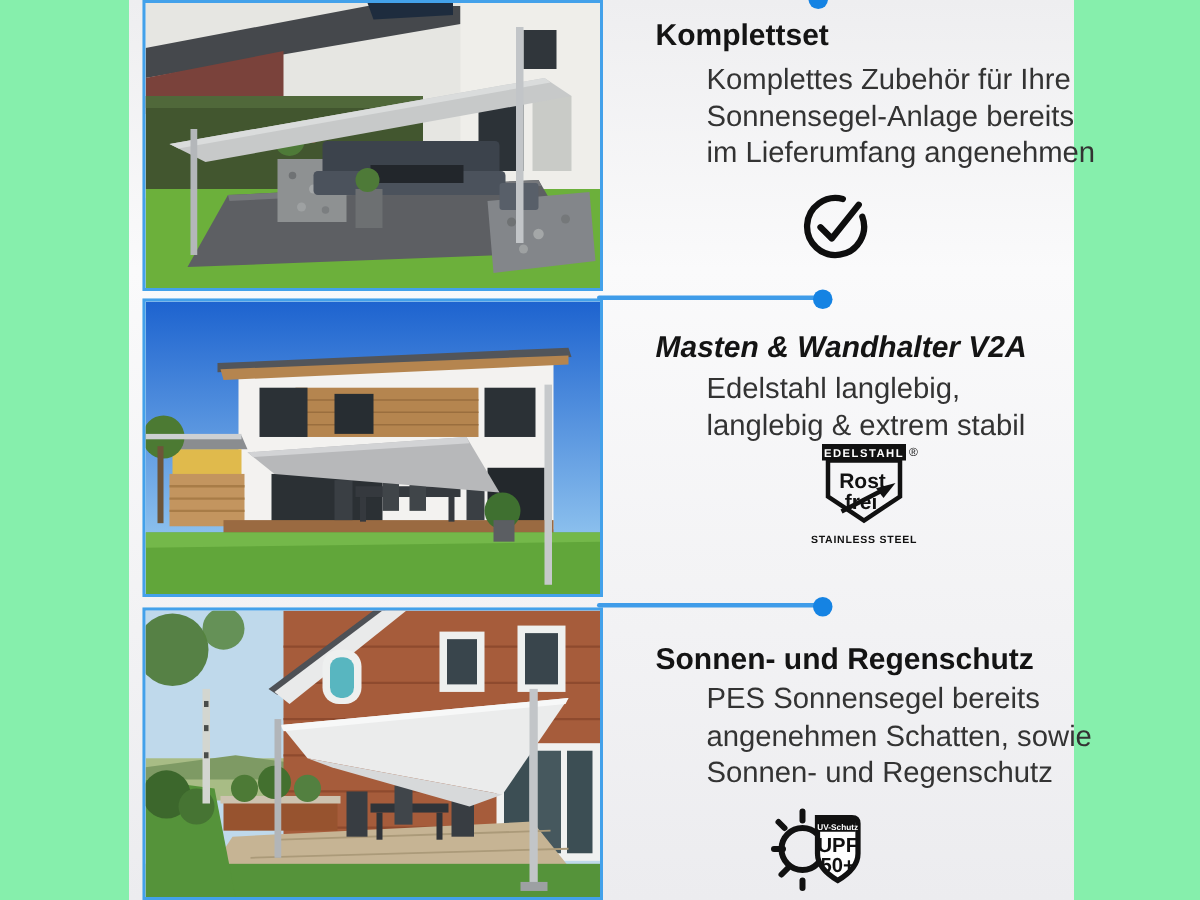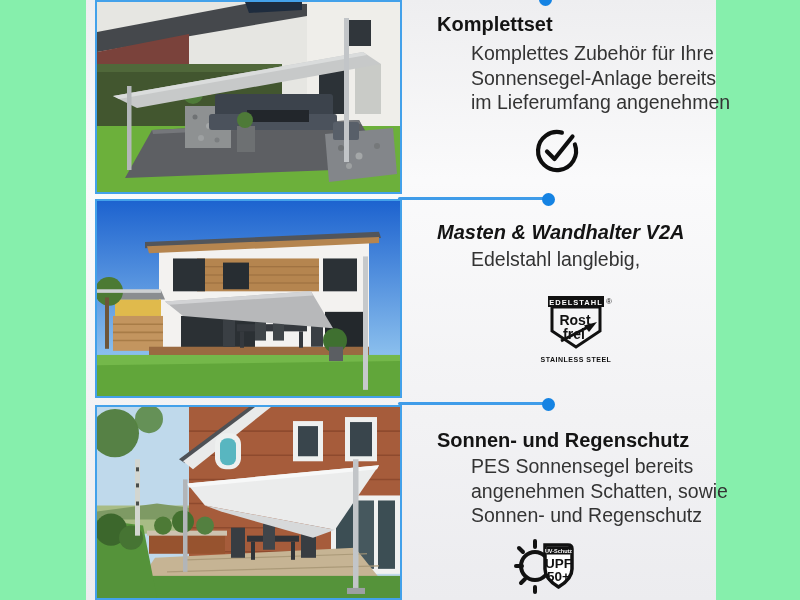--- a/index.html
+++ b/index.html
@@ -198,20 +198,21 @@
   <div class="icon" id="check-icon">
     <svg viewBox="0 0 48 48" width="48" height="48">
       <path d="M41.9 18.5 A19 19 0 1 1 28.9 6.65" fill="none" stroke="#0e0e0e" stroke-width="4.2" stroke-linecap="round"></path>
       <path d="M14 25.5 L21.5 33 L39.5 10.5" fill="none" stroke="#0e0e0e" stroke-width="4.2" stroke-linecap="round" stroke-linejoin="round"></path>
     </svg>
   </div>
 
   <h2 class="title" id="t2">Masten &amp; Wandhalter V2A</h2>
   <div class="body" id="b2">
     <div>Edelstahl langlebig,</div>
+    <div>langlebig &amp; extrem stabil</div>
   </div>
   <div class="icon" id="rostfrei-icon">
     <svg viewBox="0 0 78 74" width="78" height="74" font-family="Liberation Sans, sans-serif">
       <rect x="8" y="1" width="56" height="11" fill="#111"></rect>
       <text x="36" y="9.7" text-anchor="middle" font-size="7.5" font-weight="700" letter-spacing="1" fill="#ffffff">EDELSTAHL</text>
       <text x="69" y="9" text-anchor="middle" font-size="8" fill="#111">®</text>
       <path d="M12 12 H60 V36 L36 52 L12 36 Z" fill="none" stroke="#111" stroke-width="3"></path>
       <text x="35" y="30" text-anchor="middle" font-size="14" font-weight="700" fill="#111">Rost</text>
       <text x="34" y="44" text-anchor="middle" font-size="14" font-weight="700" fill="#111">frei</text>
       <path d="M21 46 L48 32" stroke="#111" stroke-width="3"></path>

